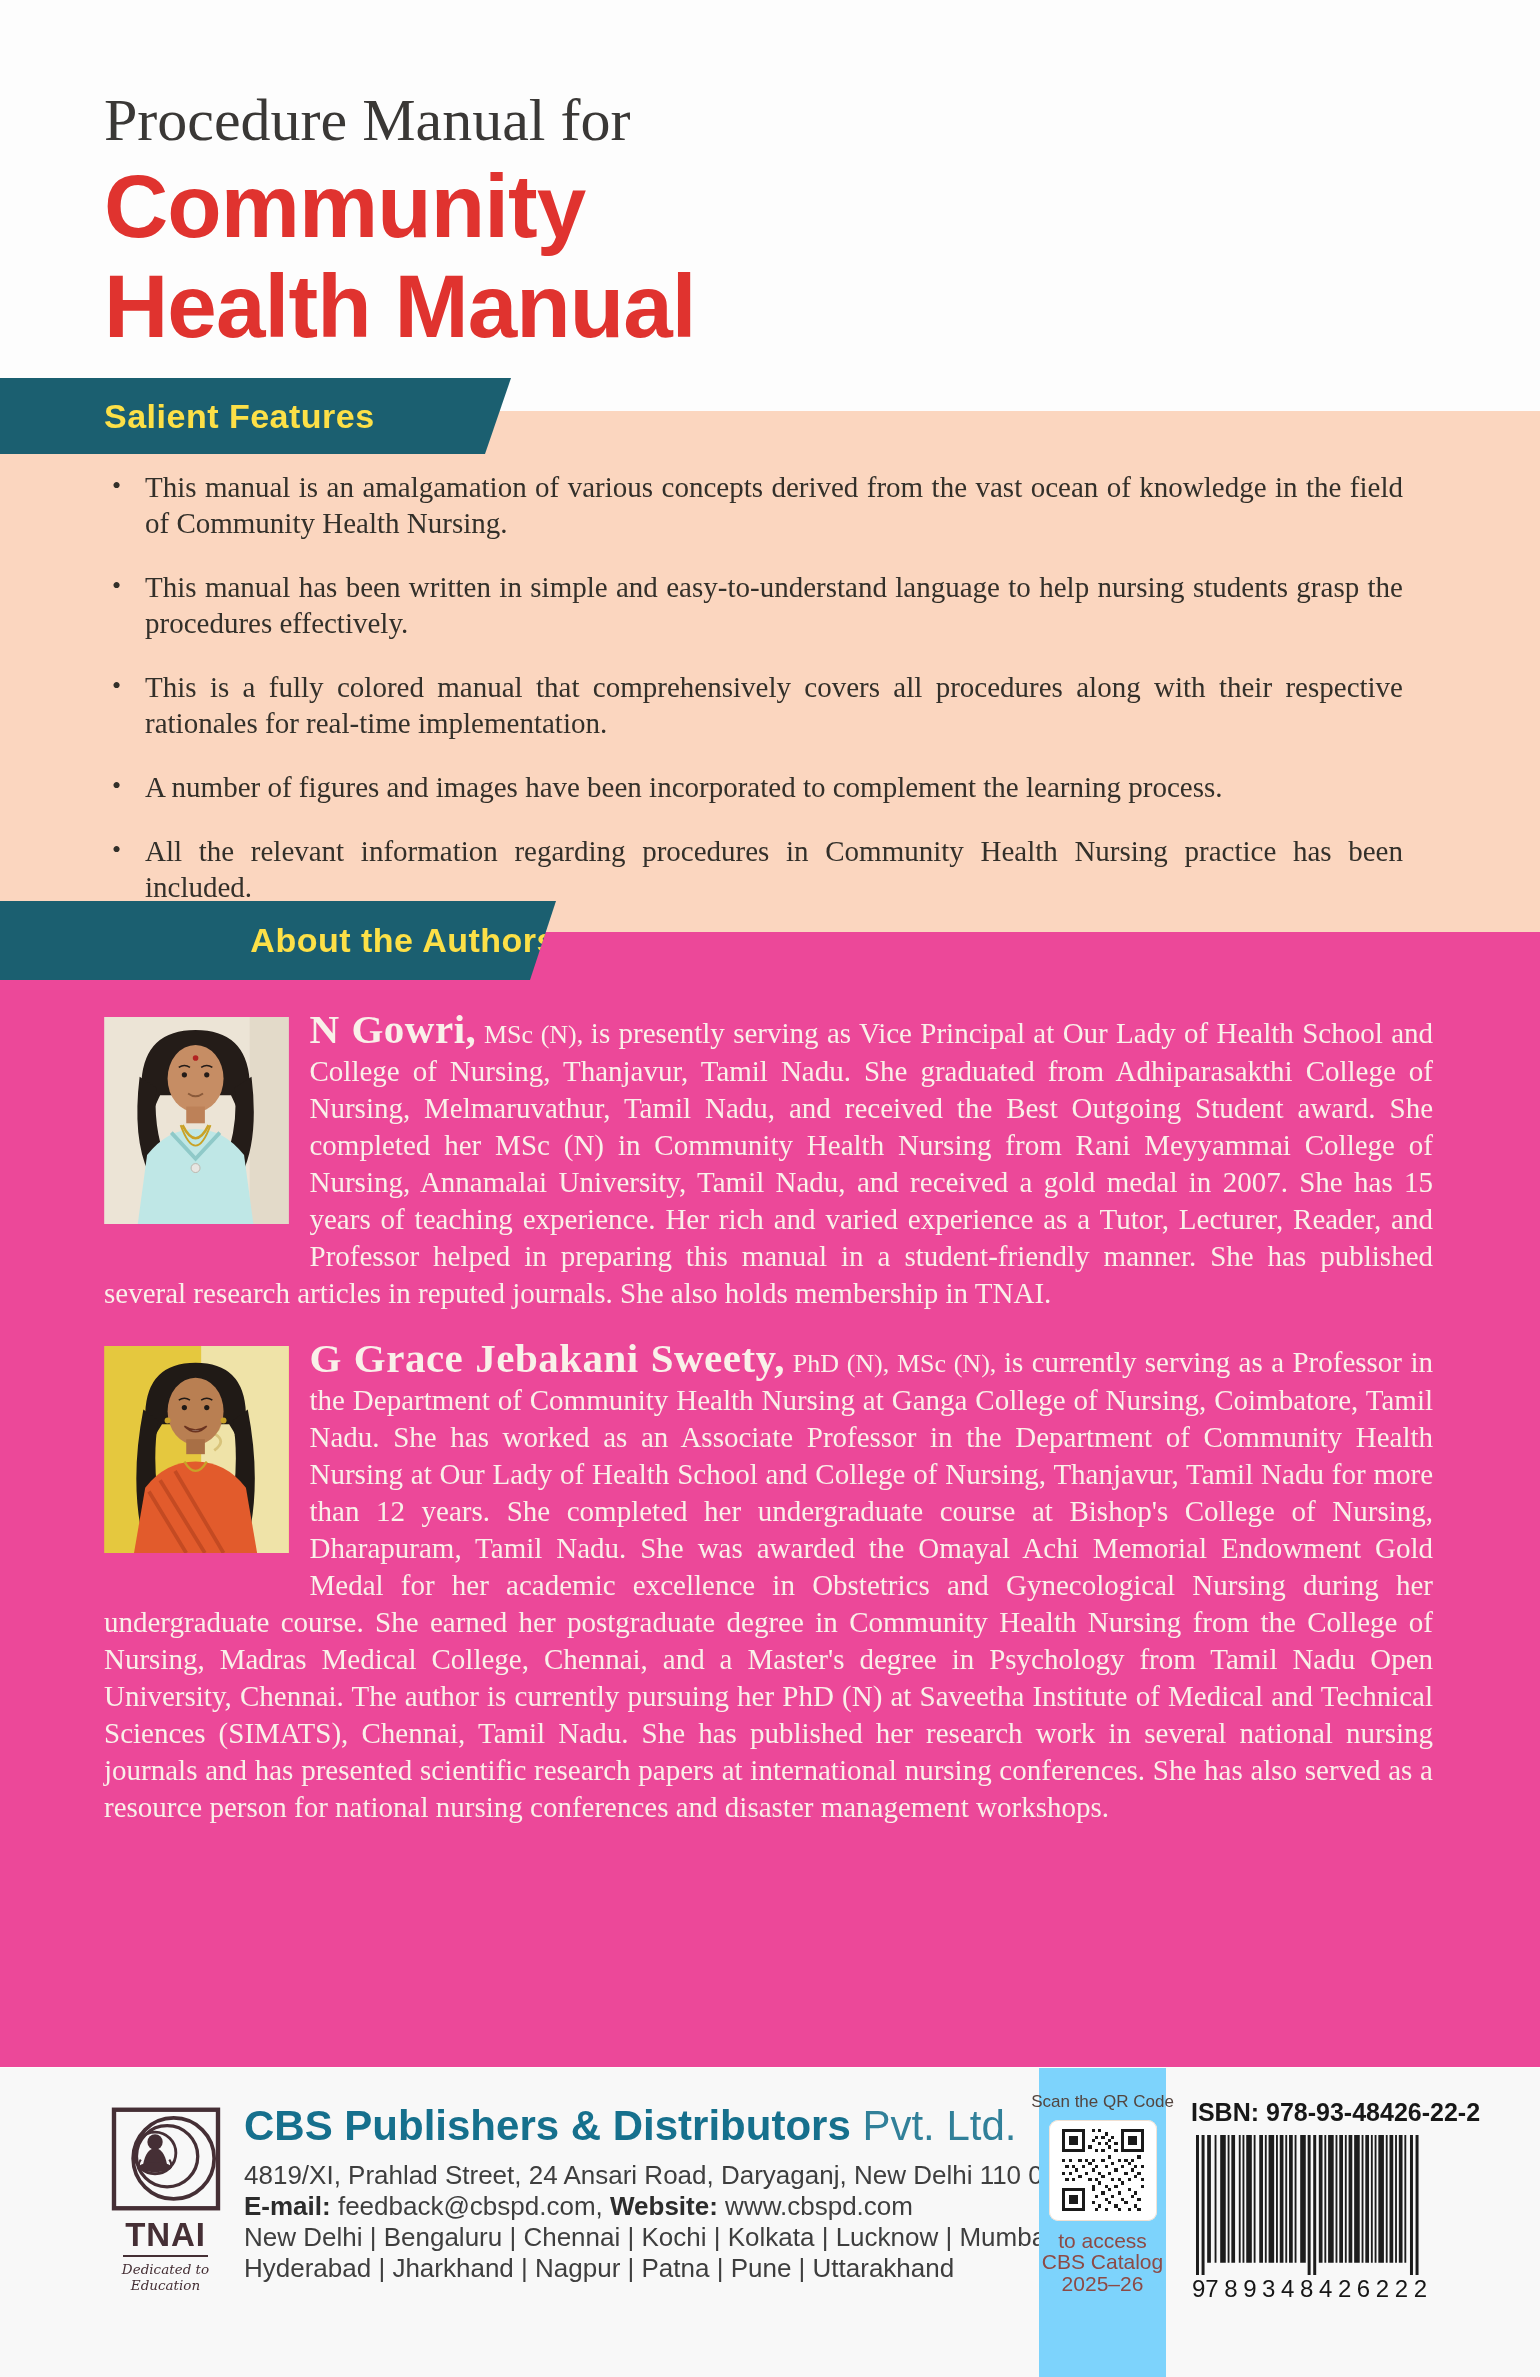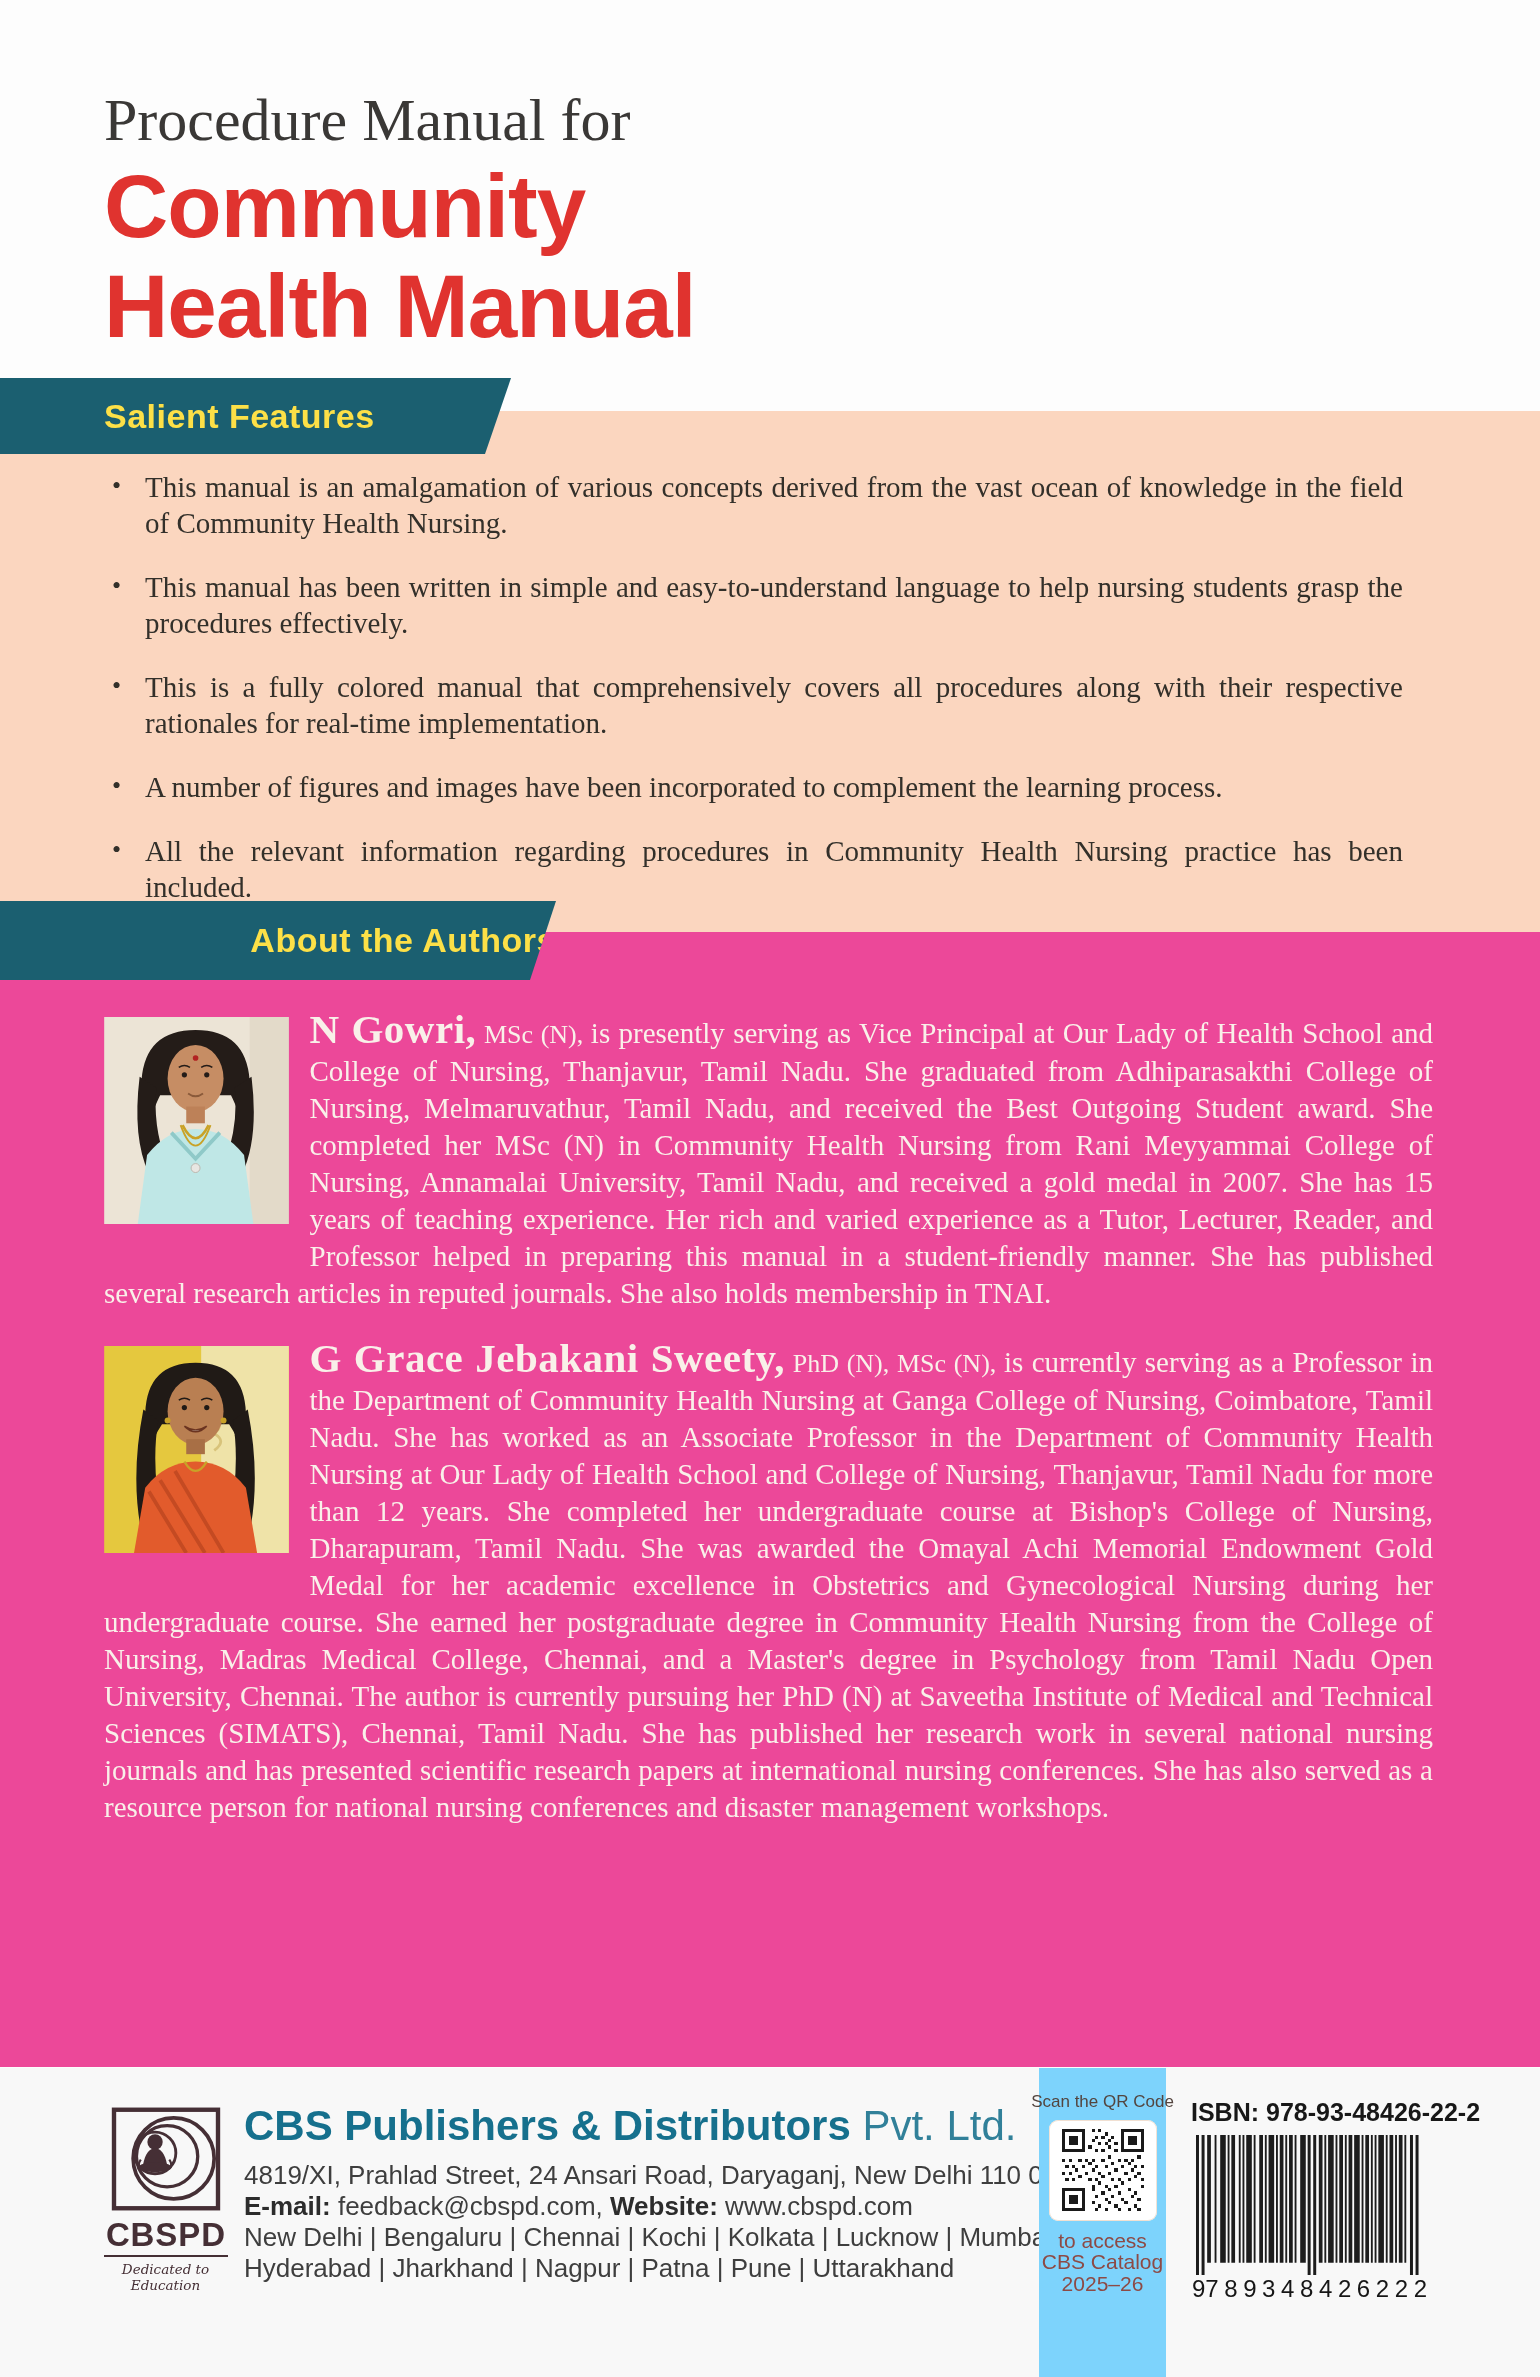--- a/index.html
+++ b/index.html
@@ -155,21 +155,21 @@
       <svg width="110" height="104" viewBox="0 0 100 95" xmlns="http://www.w3.org/2000/svg">
         <rect x="2.5" y="2.5" width="95" height="90" fill="none" stroke="#452f35" stroke-width="4"></rect>
         <circle cx="57" cy="47" r="37" fill="none" stroke="#452f35" stroke-width="3.4"></circle>
         <circle cx="51" cy="45" r="28" fill="none" stroke="#452f35" stroke-width="3"></circle>
         <circle cx="40" cy="42" r="19" fill="none" stroke="#452f35" stroke-width="2.6"></circle>
         <circle cx="40" cy="32" r="7" fill="#452f35"></circle>
         <path d="M29 53 C31 42 35 38 40 38 C45 38 49 42 51 53 Z" fill="#452f35"></path>
         <ellipse cx="40" cy="55" rx="15" ry="4.6" fill="#452f35"></ellipse>
         <path d="M27 48 q-3 4 -1 7 M53 48 q3 4 1 7" stroke="#452f35" stroke-width="2" fill="none"></path>
       </svg>
-      <div><span class="acronym">CBSPD</span></div>
+      <div><span class="acronym">TNAI</span></div>
       <div class="tagline">Dedicated to Education</div>
     </div>
 
     <div class="pub-block">
       <div class="pub-heading"><span class="bold">CBS Publishers &amp; Distributors</span><span class="suffix"> Pvt. Ltd.</span></div>
       <div class="pub-line">4819/XI, Prahlad Street, 24 Ansari Road, Daryaganj, New Delhi 110 002, India</div>
       <div class="pub-line"><b>E-mail:</b><span> feedback@cbspd.com, </span><b>Website:</b><span> www.cbspd.com</span></div>
       <div class="pub-line">New Delhi | Bengaluru | Chennai | Kochi | Kolkata | Lucknow | Mumbai</div>
       <div class="pub-line">Hyderabad | Jharkhand | Nagpur | Patna | Pune | Uttarakhand</div>
     </div>

